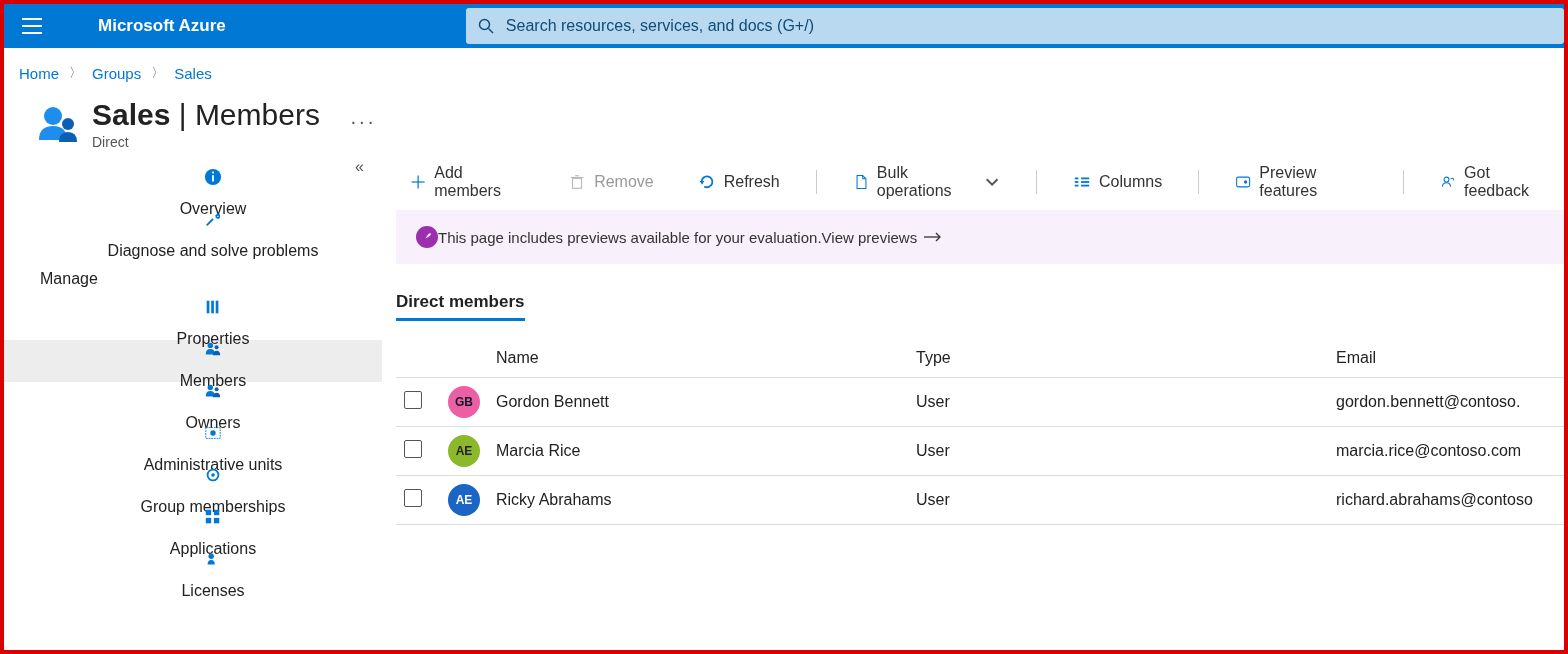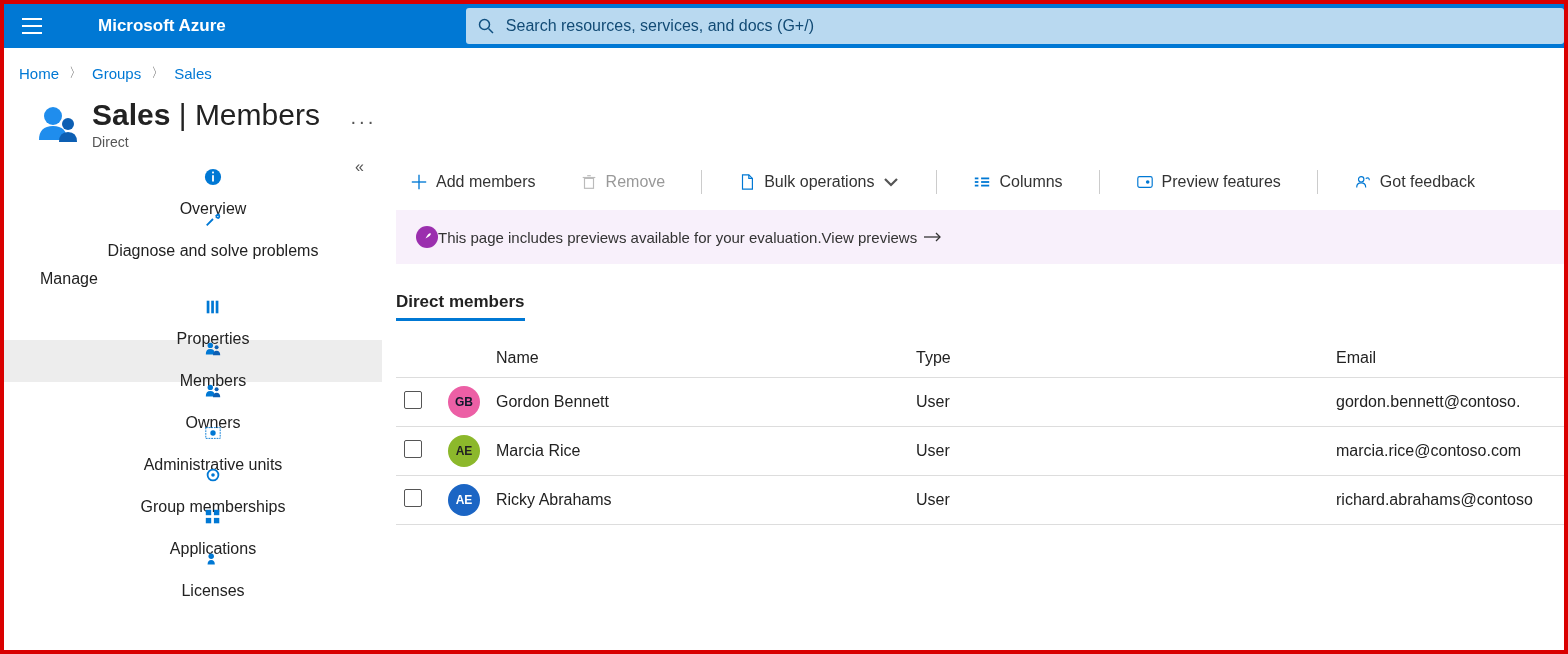--- a/index.html
+++ b/index.html
@@ -219,20 +219,27 @@
           </svg>
         <span>Add members</span>
       </div>
       <div class="tool disabled">
         <svg viewBox="0 0 20 20">
             <rect x="5" y="6" width="10" height="11" fill="none" stroke="#bbb" stroke-width="1.3"></rect>
             <line x1="3" y1="5" x2="17" y2="5" stroke="#bbb" stroke-width="1.3"></line>
             <line x1="8" y1="3" x2="12" y2="3" stroke="#bbb" stroke-width="1.3"></line>
           </svg>
         <span>Remove</span>
+      </div>
+      <div class="tool">
+        <svg viewBox="0 0 20 20">
+            <path d="M4 10 A6 6 0 1 1 7 15" fill="none" stroke="#0078d4" stroke-width="2"></path>
+            <polygon points="2,9 7,9 4.5,13" fill="#0078d4"></polygon>
+          </svg>
+        <span>Refresh</span>
       </div>
       <div class="tool-sep"></div>
       <div class="tool">
         <svg viewBox="0 0 20 20">
             <path d="M5 2 L12 2 L16 6 L16 18 L5 18 Z" fill="none" stroke="#0078d4" stroke-width="1.3"></path>
             <path d="M12 2 L12 6 L16 6" fill="none" stroke="#0078d4" stroke-width="1.3"></path>
           </svg>
         <span>Bulk operations</span>
         <svg viewBox="0 0 12 12" width="12" height="12">
             <polyline points="2,4 6,8 10,4" fill="none" stroke="#555" stroke-width="1.5"></polyline>

